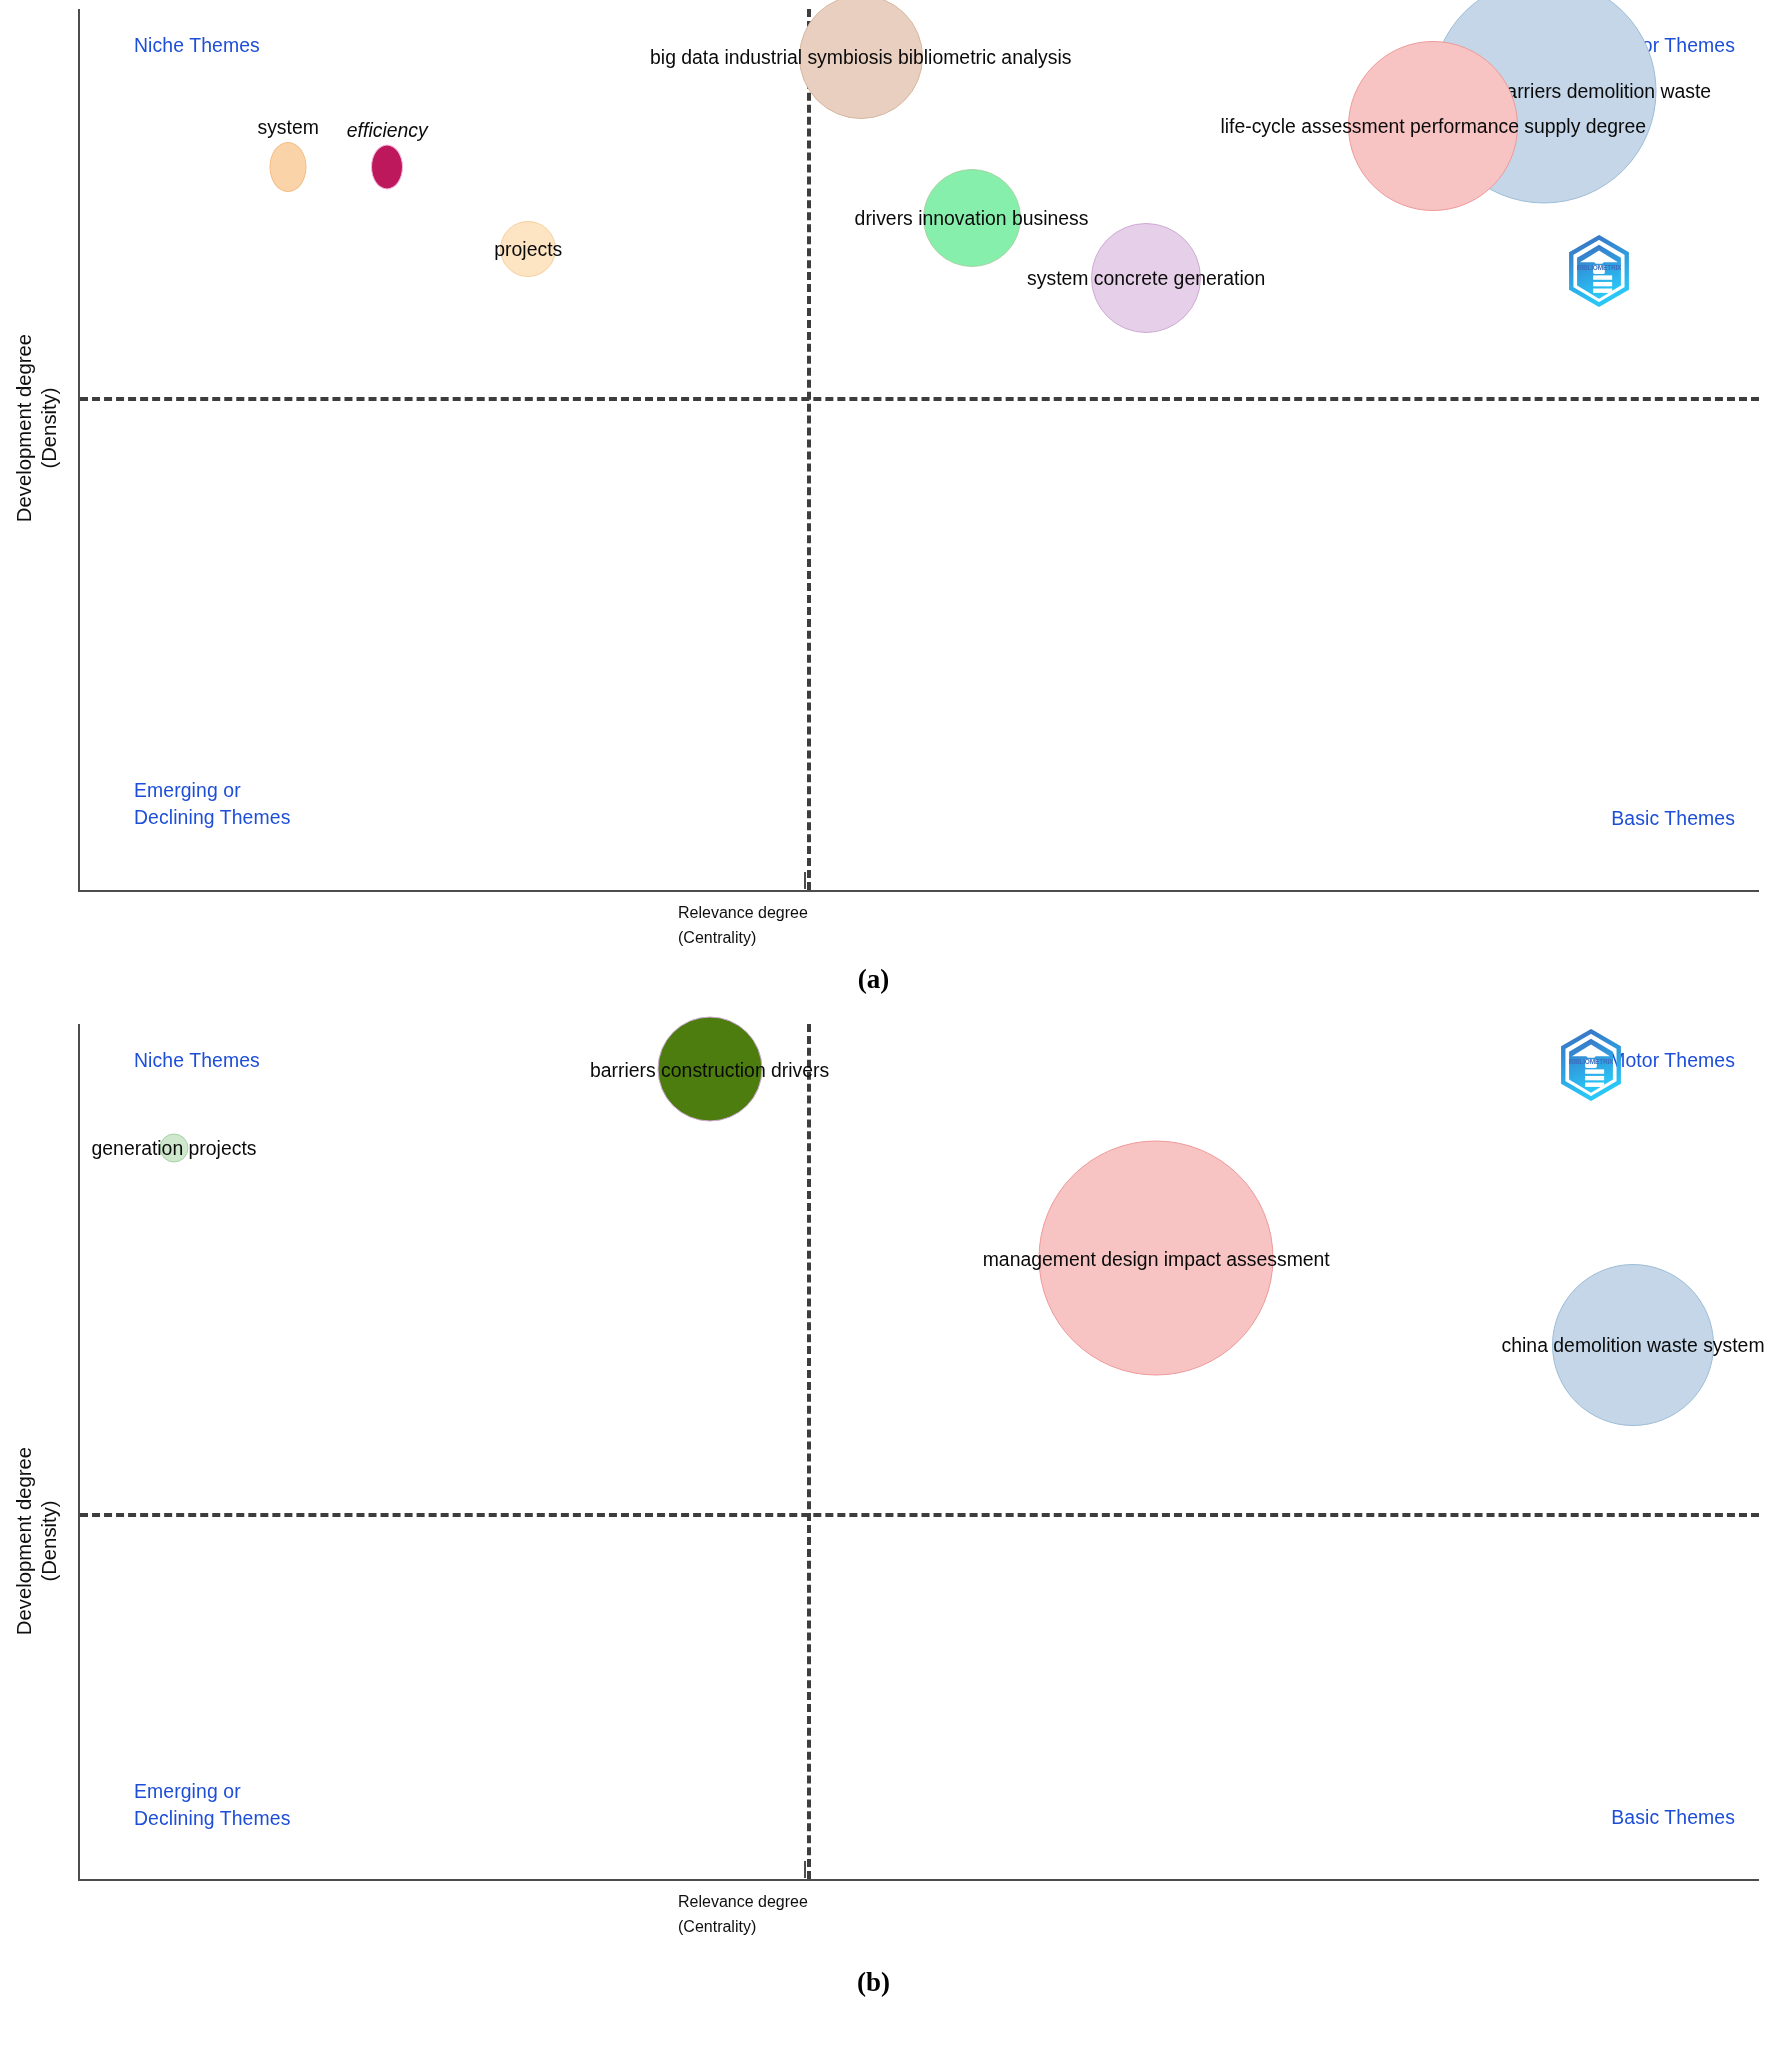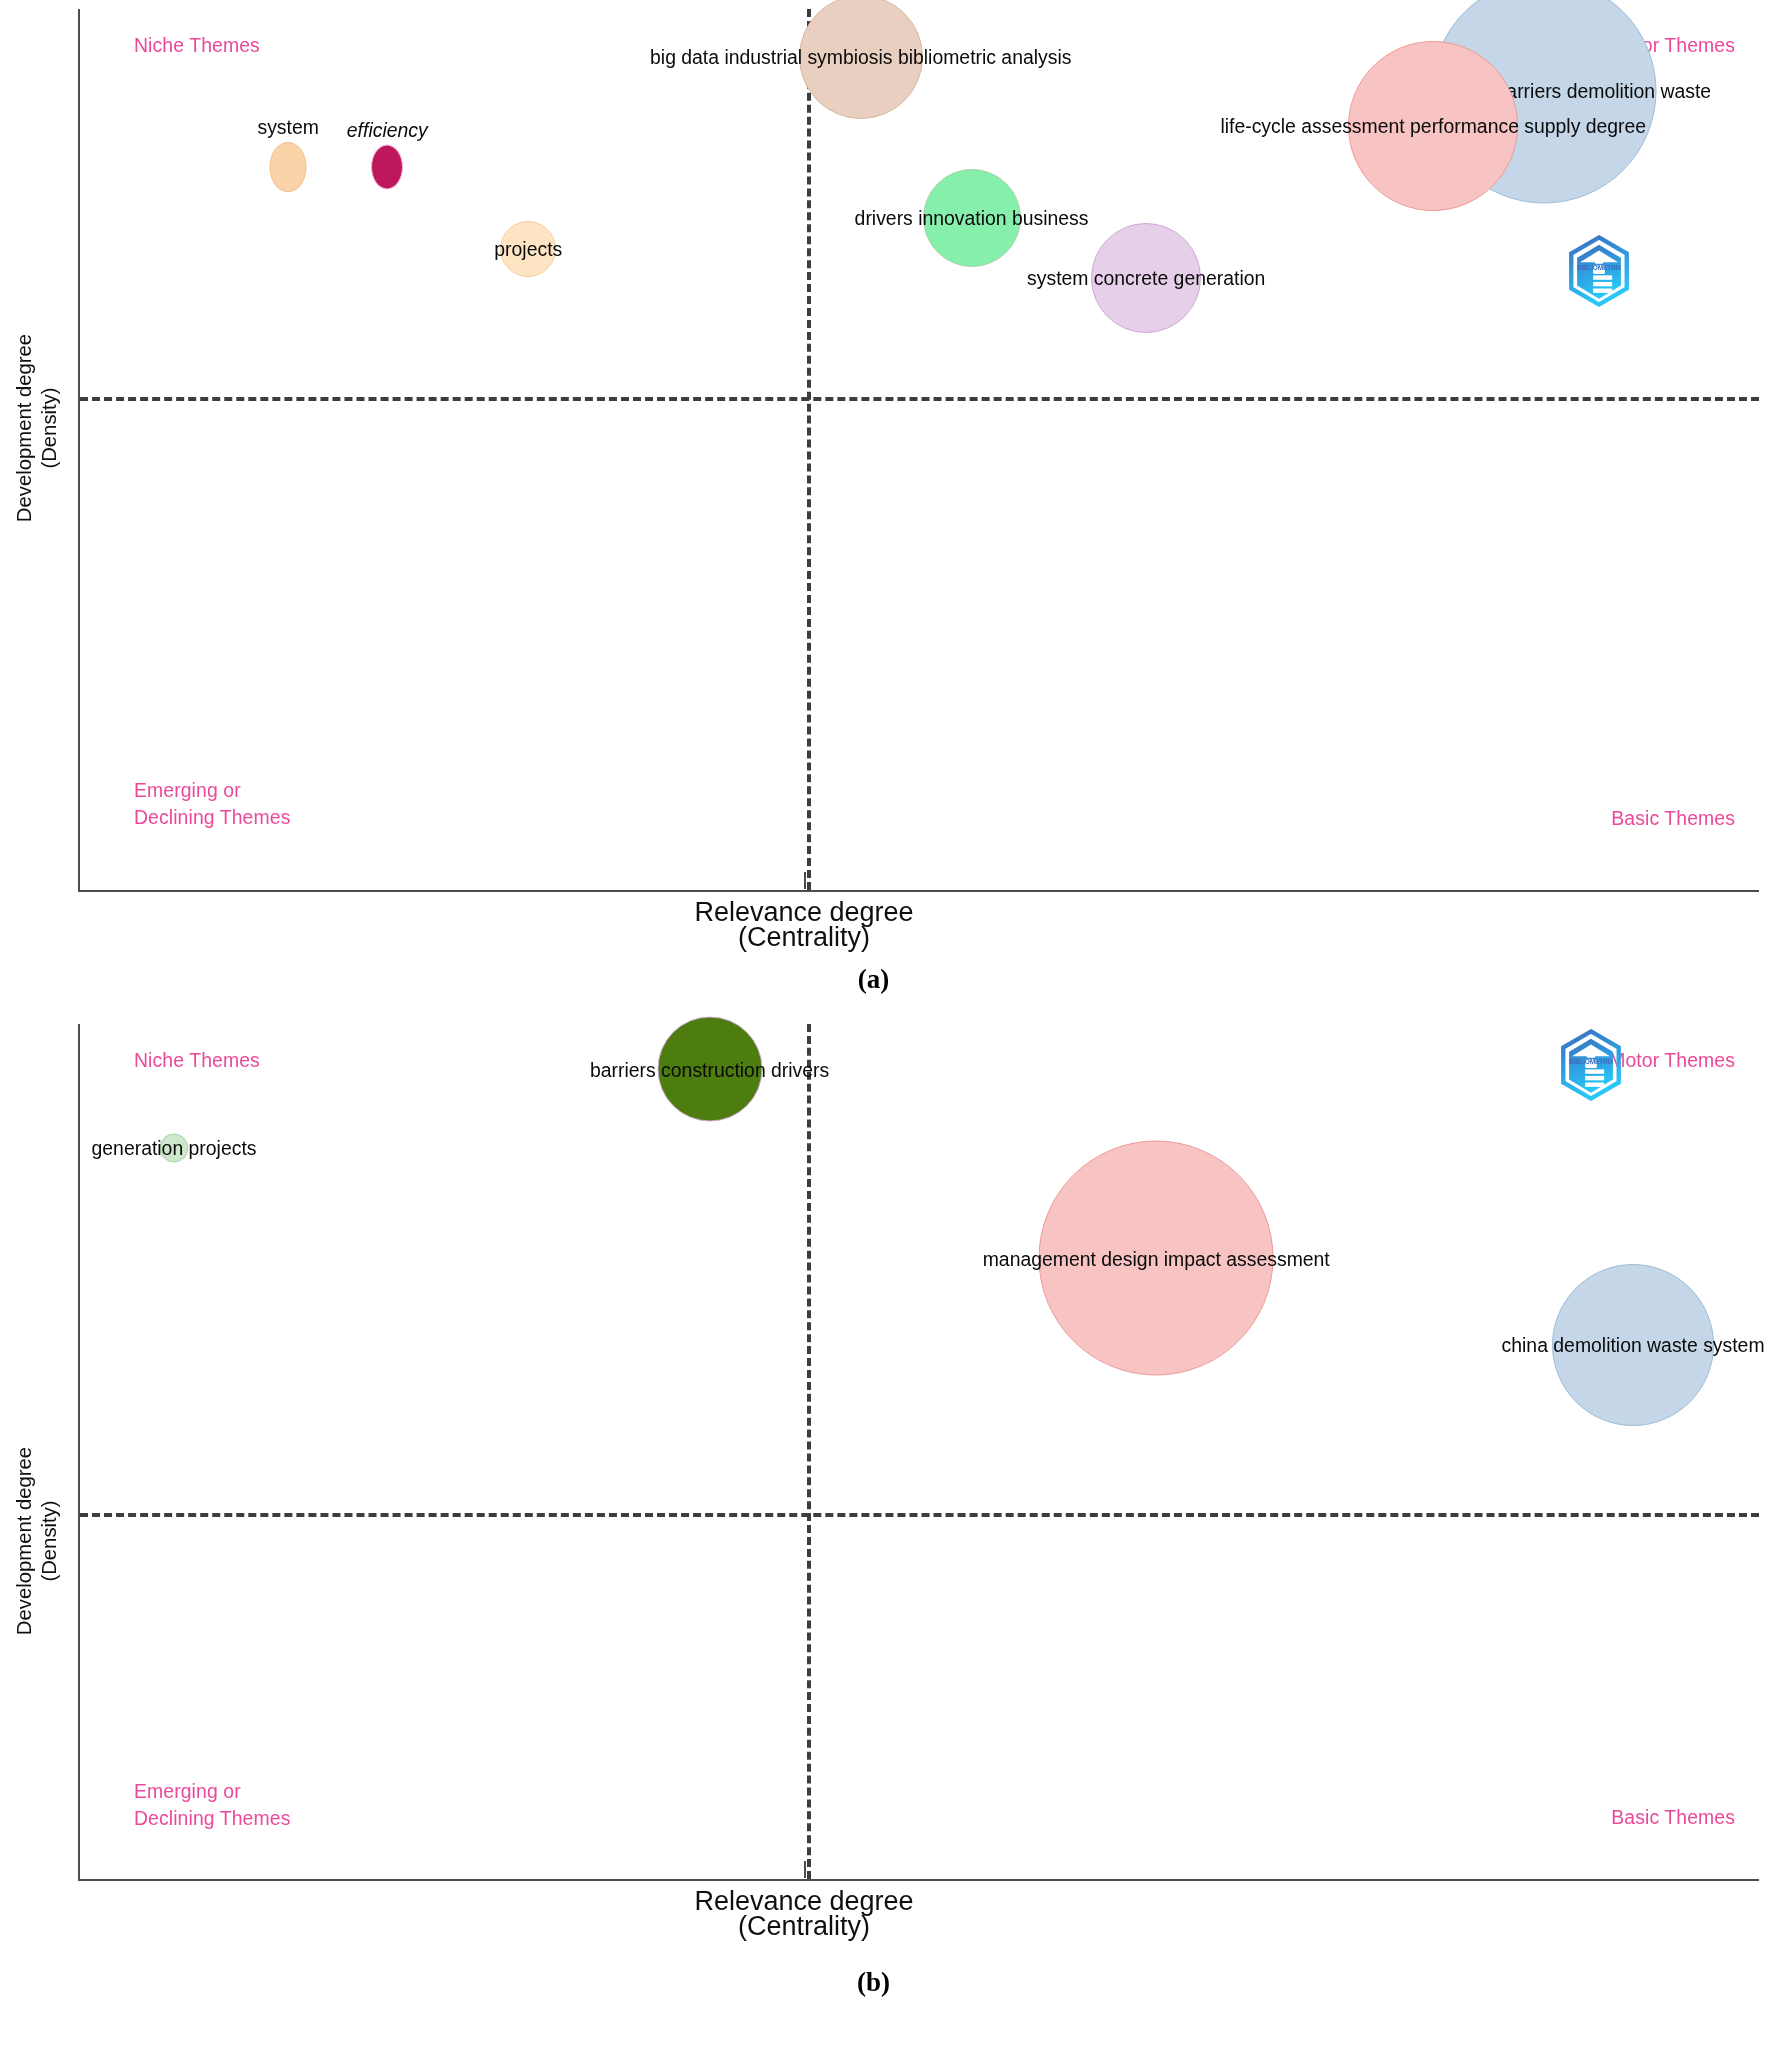--- a/index.html
+++ b/index.html
@@ -34,21 +34,21 @@
   .dash-h{
     position:absolute;left:0;right:0;height:0;
     border-top:4.4px dashed #3d3d3d;
   }
   
   .xtick{position:absolute;width:0;border-left:2.4px solid #4d4d4d;height:16.5px;}
 
   
   .quad-label{
     position:absolute;
-    color:#ec4899;
+    color:#1d4ed8;
     font-size:19.4px;
     line-height:27px;
     white-space:pre-line;
     letter-spacing:0.1px;
   }
   .q-tl{left:54px;}
   .q-tr{right:24px;text-align:right;}
   .q-bl{left:54px;}
   .q-br{right:24px;text-align:right;margin-left:40px;}
 
@@ -71,22 +71,22 @@
     pointer-events:none;
   }
   .bubble-label.above{
     top:auto;bottom:calc(100% + 3.9px);
     transform:translateX(-50%);
   }
 
   
   .xaxis-title{
     position:absolute;
-    text-align:center;
-    font-size:27px;
+    text-align:left;
+    font-size:16px;
     line-height:25px;
     white-space:pre-line;
     color:#0f0f0f;
   }
   .yaxis-title{
     position:absolute;
     font-size:20.3px;
     line-height:25px;
     white-space:pre-line;
     color:#0f0f0f;

